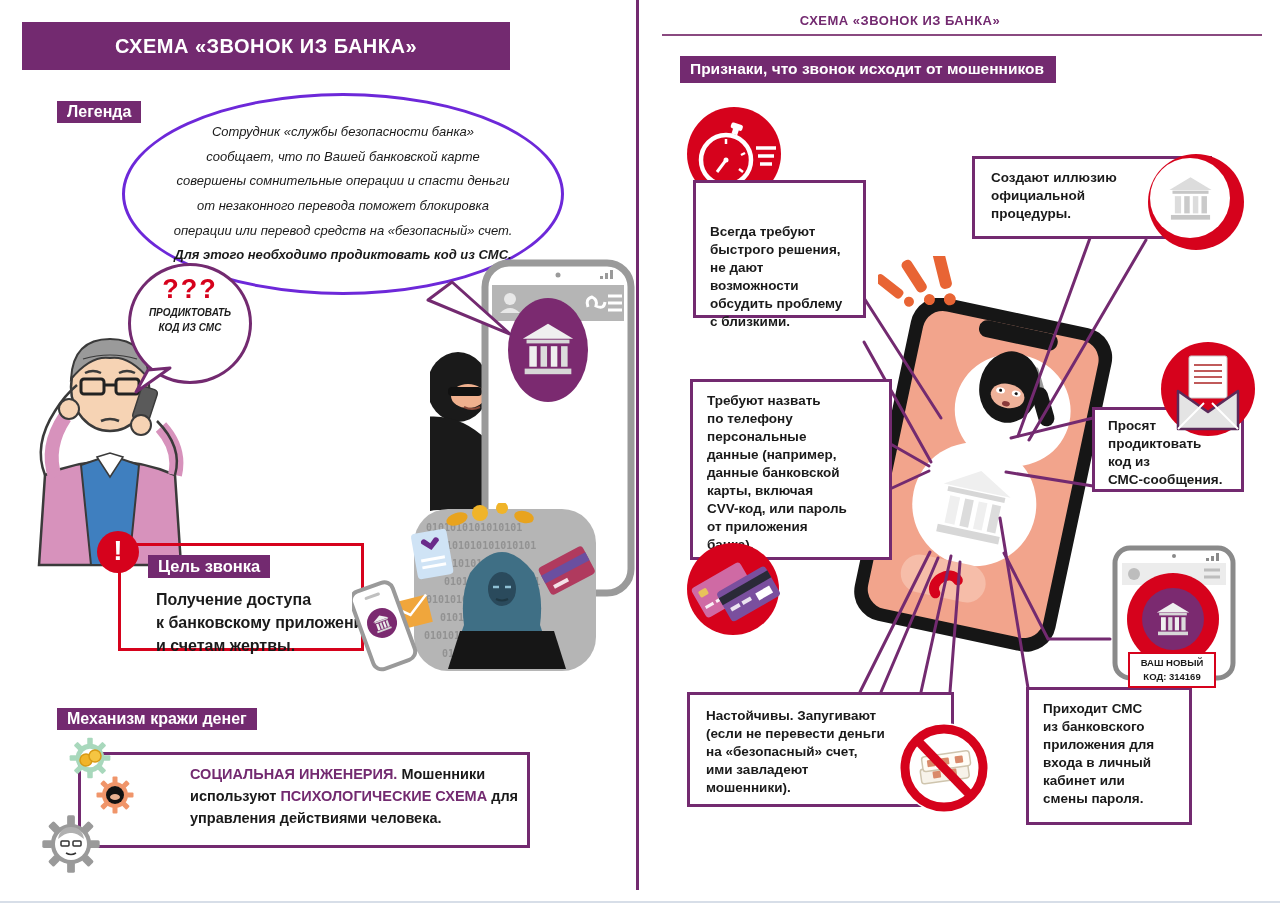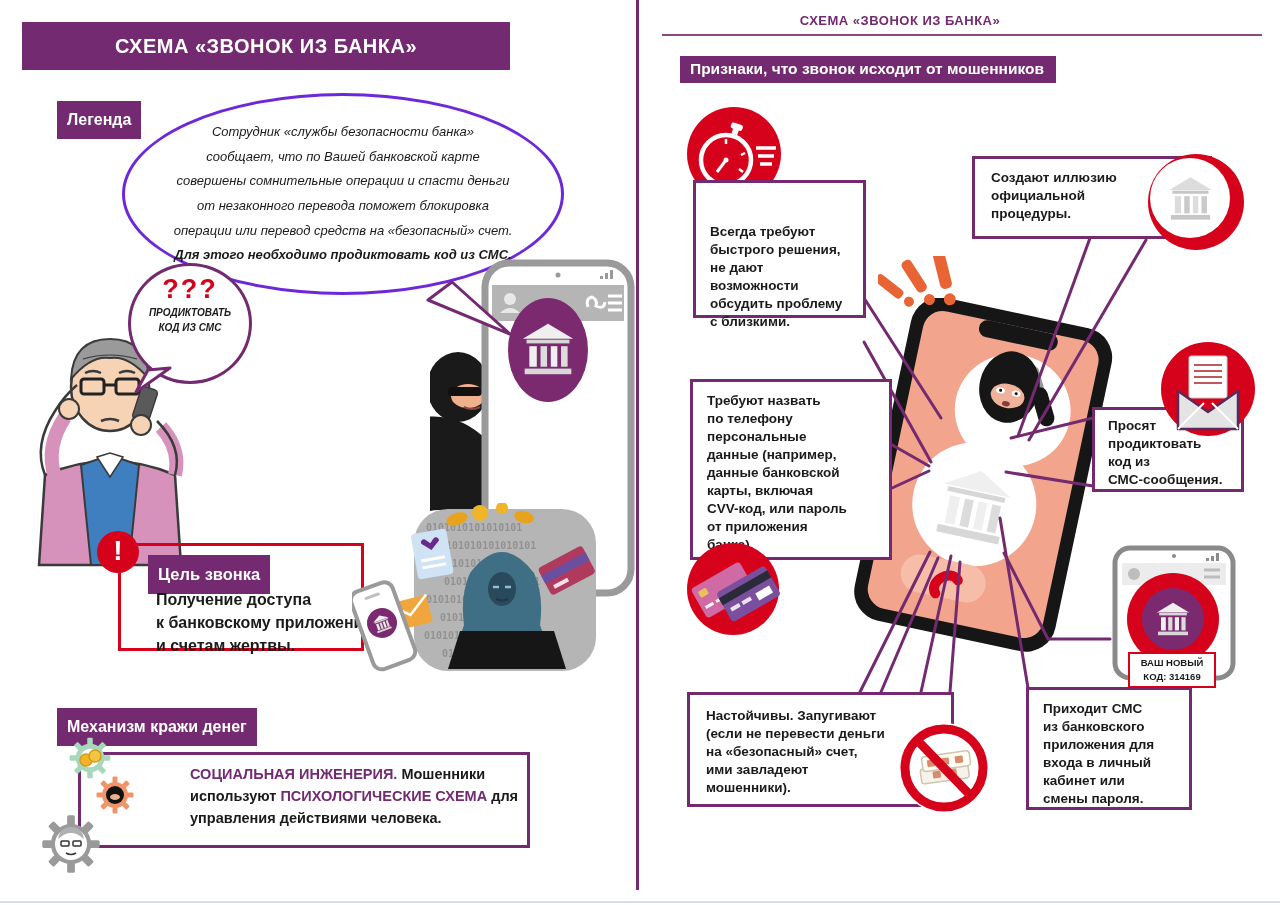--- a/index.html
+++ b/index.html
@@ -1,19 +1,19 @@
 <!DOCTYPE html>
 <html><head>
 <meta charset="utf-8">
 <style>
   html,body{margin:0;padding:0;}
   body{width:1280px;height:905px;position:relative;background:#fff;overflow:hidden;
        font-family:"Liberation Sans",sans-serif;color:#1a1a1a;}
   .abs{position:absolute;}
-  .plabel{background:#732A70;color:#fff;font-weight:bold;padding:10px 10px;display:inline-block;}
+  .plabel{background:#732A70;color:#fff;font-weight:bold;padding:2px 10px;display:inline-block;}
   .pbox{position:absolute;background:#fff;border:3px solid #732A70;box-sizing:border-box;}
   .callout-text{font-weight:bold;font-size:13.5px;line-height:1.33;white-space:pre-line;}
   .pre{white-space:pre-line;}
   svg{display:block;}
 </style>
 </head>
 <body>
 
 <svg width="0" height="0" style="position:absolute">
   <defs>
@@ -408,21 +408,21 @@
     <line x1="92" y1="25" x2="108" y2="25" stroke="#bdbdbd" stroke-width="3"></line>
     <line x1="92" y1="32" x2="108" y2="32" stroke="#bdbdbd" stroke-width="3"></line>
     <circle cx="61" cy="74" r="46" fill="#d6021c"></circle>
     <circle cx="61" cy="74" r="31" fill="#7b2a70"></circle>
     <use href="#bank" x="43" y="56" width="36" height="36"></use>
   </svg>
   <div class="abs pre" style="left:488px;top:652px;width:84px;background:#fff;border:2.5px solid #d6021c;z-index:4;
               font-size:9.5px;font-weight:bold;text-align:center;line-height:1.45;padding:2px 0;">ВАШ НОВЫЙ
 КОД: 314169</div>
 
-  <div class="pbox" style="left:386px;top:687px;width:166px;height:123px;z-index:3;">
+  <div class="pbox" style="left:386px;top:687px;width:166px;height:138px;z-index:3;">
     <div class="callout-text" style="padding:10px 0 0 14px;">Приходит СМС
 из банковского
 приложения для
 входа в личный
 кабинет или
 смены пароля.</div>
   </div>
 </div>
 
 <div class="abs" style="left:0;top:901px;width:1280px;height:2px;background:#d7dee8;"></div>

